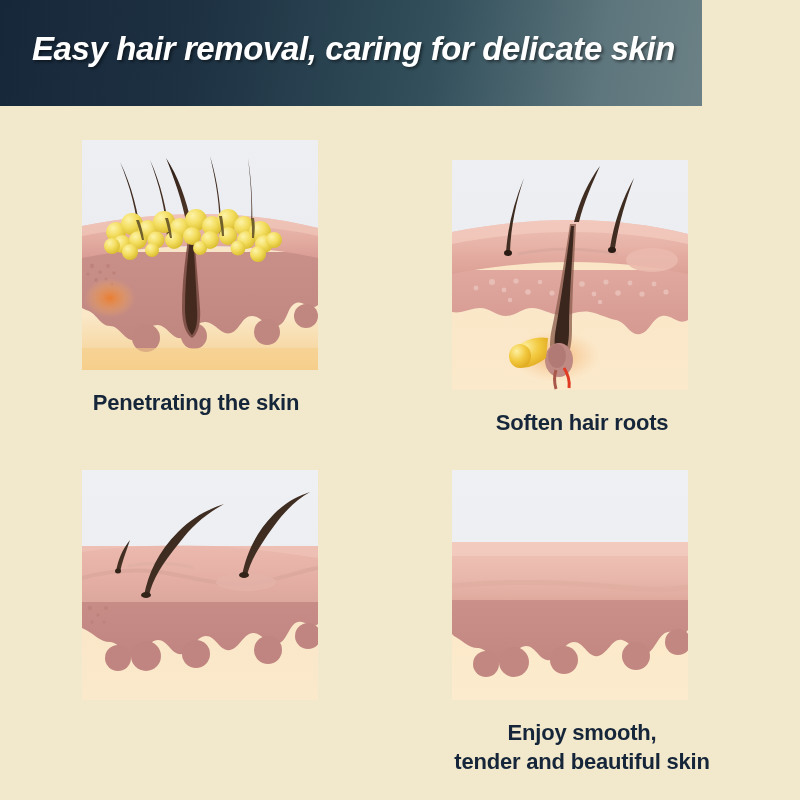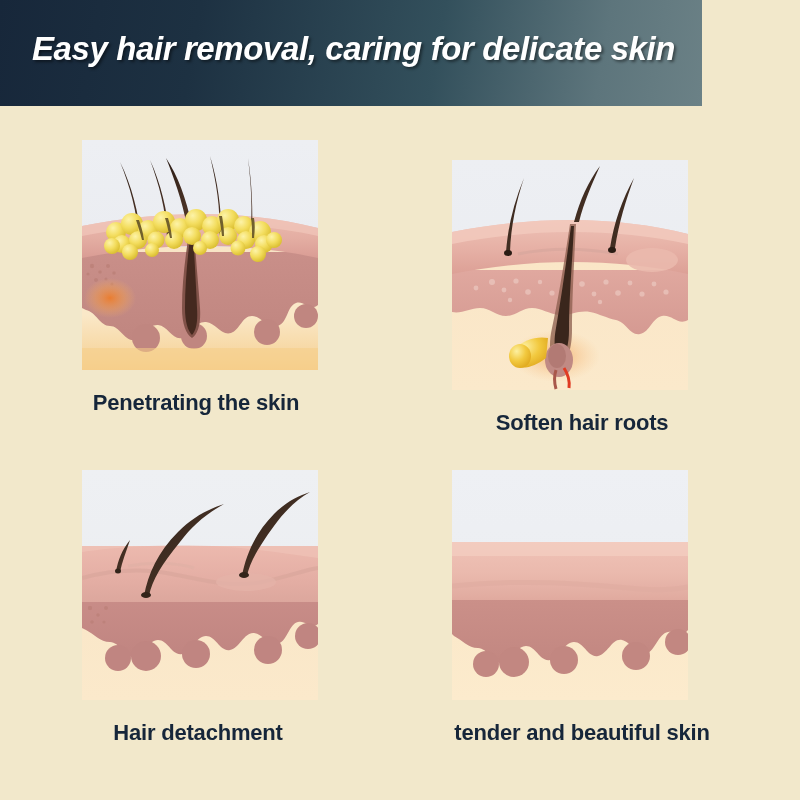--- a/index.html
+++ b/index.html
@@ -345,21 +345,20 @@
             <ellipse cx="36" cy="101" rx="3" ry="2.5" fill="#33241a"></ellipse>
 
             <path d="M62,126 C66,104 76,82 96,62 C110,48 124,40 142,34 C124,44 110,56 98,72 C80,94 70,110 67,126 Z" fill="url(#p3hair)"></path>
             <ellipse cx="64" cy="125" rx="5" ry="3" fill="#33241a"></ellipse>
 
             <path d="M160,106 C164,84 174,62 192,44 C204,32 216,26 228,22 C214,30 202,42 192,56 C176,78 168,92 165,106 Z" fill="url(#p3hair)"></path>
             <ellipse cx="162" cy="105" rx="5" ry="3" fill="#33241a"></ellipse>
           </g>
         </svg>
       </div>
-      <div class="caption">Hair detachment</div>
     </div>
 
     <div class="cell cell-4">
       <div class="panel">
         <svg width="236" height="230" viewBox="0 0 236 230">
           <defs>
             <linearGradient id="p4sky" x1="0" y1="0" x2="0" y2="1">
               <stop offset="0%" stop-color="#eef0f4"></stop>
                 <stop offset="100%" stop-color="#eaecf0"></stop>
             </linearGradient>
@@ -387,18 +386,19 @@
           <circle cx="184" cy="186" r="14" fill="#c28781"></circle>
           <circle cx="226" cy="172" r="13" fill="#c28781"></circle>
           <circle cx="34" cy="194" r="13" fill="#c28781"></circle>
 
           <rect x="0" y="72" width="236" height="58" fill="url(#p4epi)"></rect>
           <rect x="0" y="72" width="236" height="14" fill="#f4cec2" opacity="0.7"></rect>
           <path d="M0,116 C60,110 120,112 176,118 C204,121 220,120 236,117" stroke="#dfaca1" stroke-width="5" fill="none" opacity="0.7"></path>
         </svg>
       </div>
       <div class="caption two-line">
+        <div>Enjoy smooth,</div>
         <div>tender and beautiful skin</div>
       </div>
     </div>
 
   </div>
 </div>
 
 </body></html>

